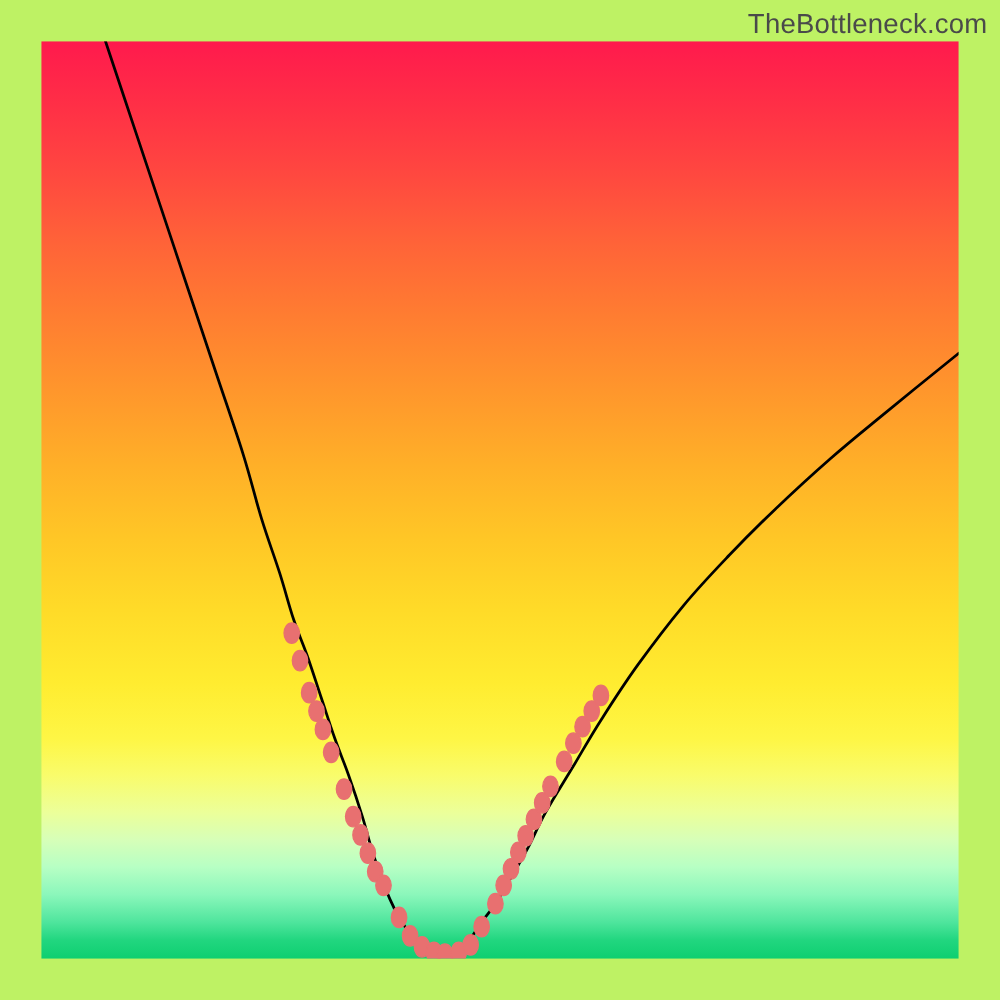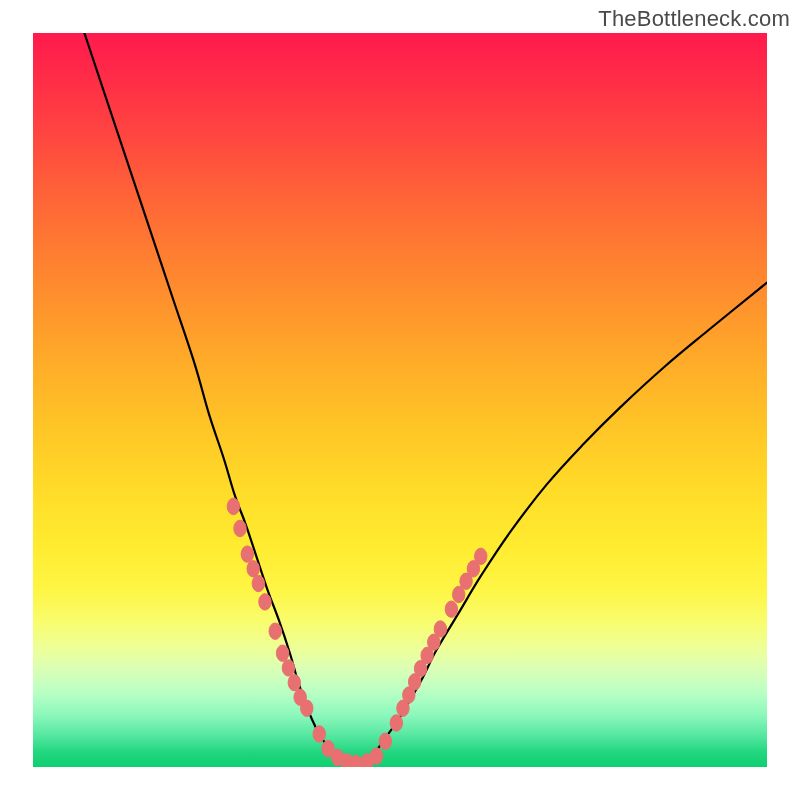--- a/index.html
+++ b/index.html
@@ -1,21 +1,21 @@
 <!DOCTYPE html>
 <html><head>
 <meta charset="utf-8">
 <style>
   * { margin: 0; padding: 0; box-sizing: border-box; }
   html, body { width: 800px; height: 800px; overflow: hidden; background: #000; }
   .frame {
     position: relative;
     width: 800px;
     height: 800px;
-    background: #ffffff;
+    background: #bef264;
   }
   .watermark {
     position: absolute;
     top: 6px;
     right: 10px;
     font-family: Arial, Helvetica, sans-serif;
     font-size: 22px;
     color: #4a4a4a;
     font-weight: 500;
     letter-spacing: 0.2px;

